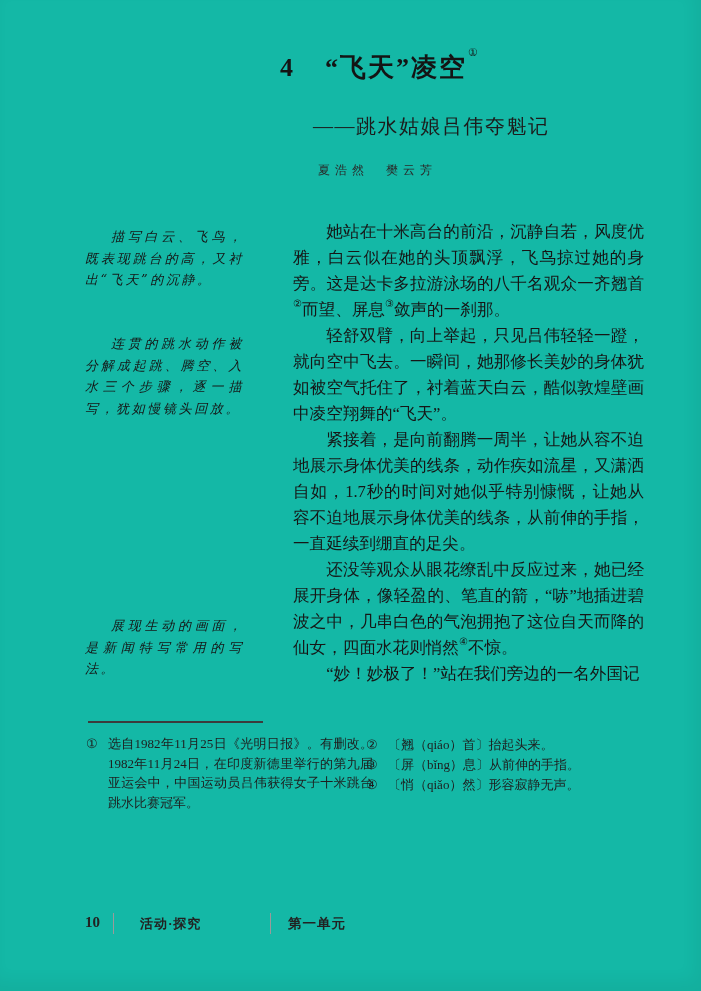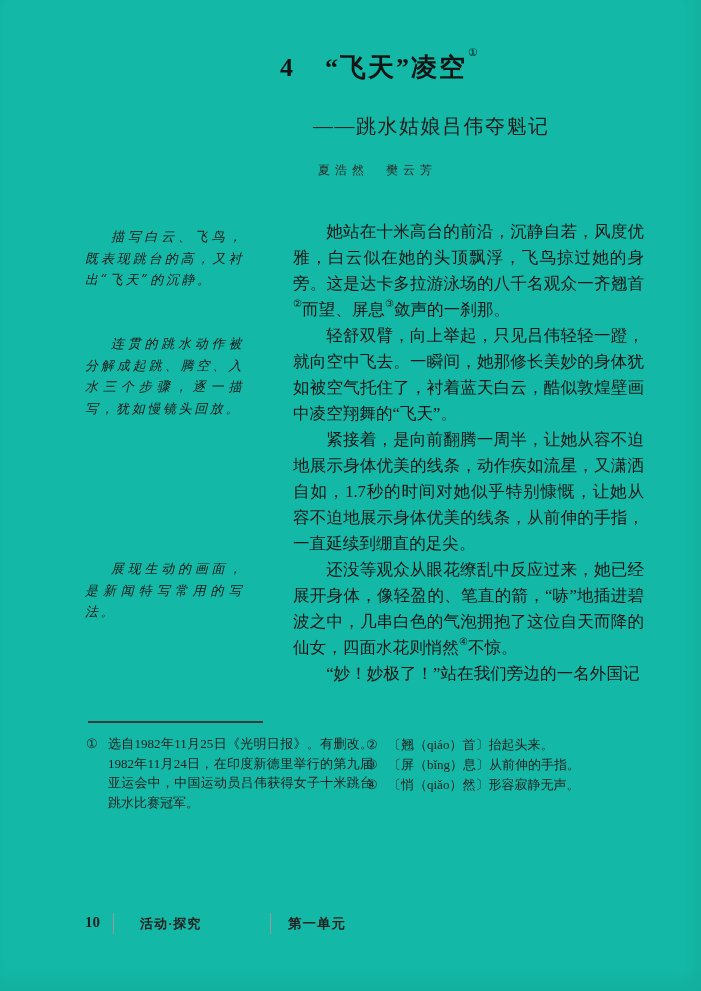--- a/index.html
+++ b/index.html
@@ -68,21 +68,21 @@
     line-height: 21.5px;
     letter-spacing: 2.6px;
     text-align: justify;
     text-indent: 2em;
     color: #161616;
     font-family: "DejaVu Serif", "Liberation Serif", serif;
     margin-top: 6px;
   }
   .note-0 { top: 220px; }
   .note-1 { top: 327px; }
-  .note-2 { top: 552px; }
+  .note-2 { top: 609px; }
 
   
   .body-text {
     position: absolute;
     top: 219px;
     left: 281px;
     width: 351px;
     margin-left: 12px;
   }
   .body-text p {

